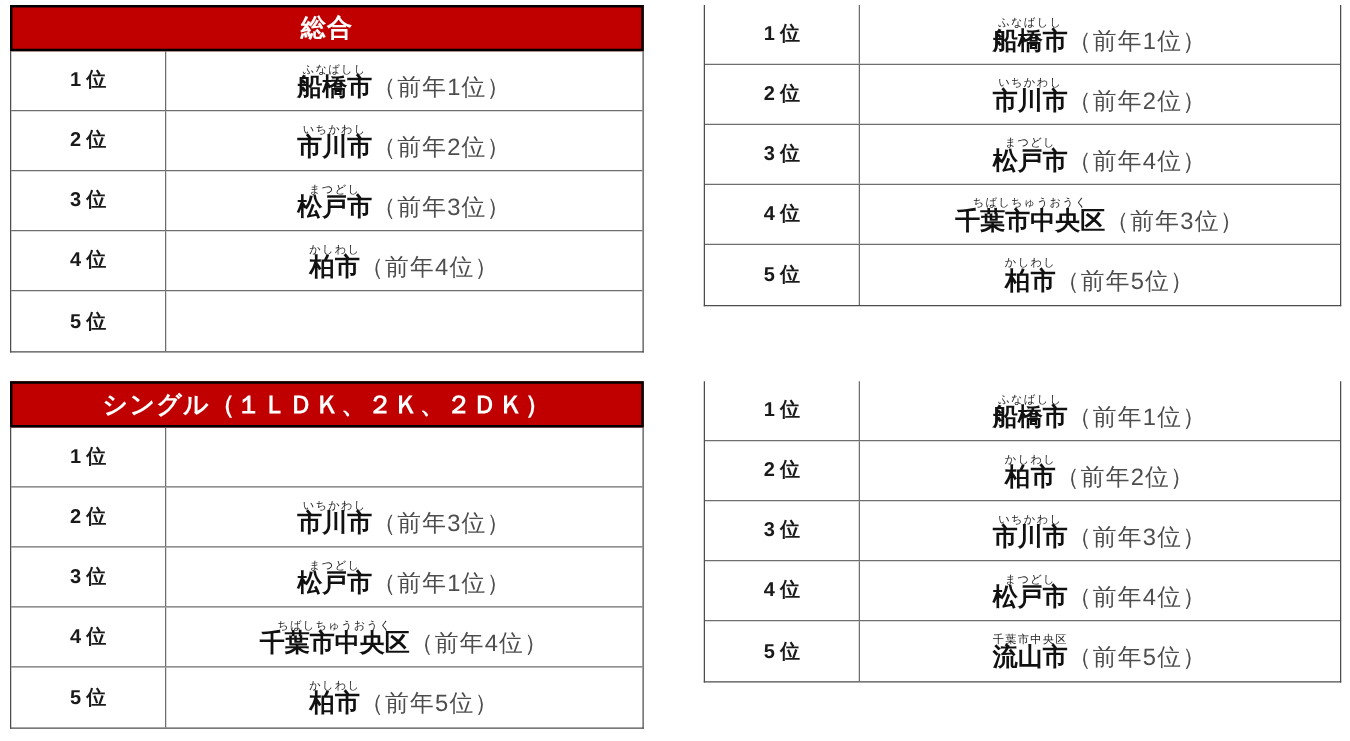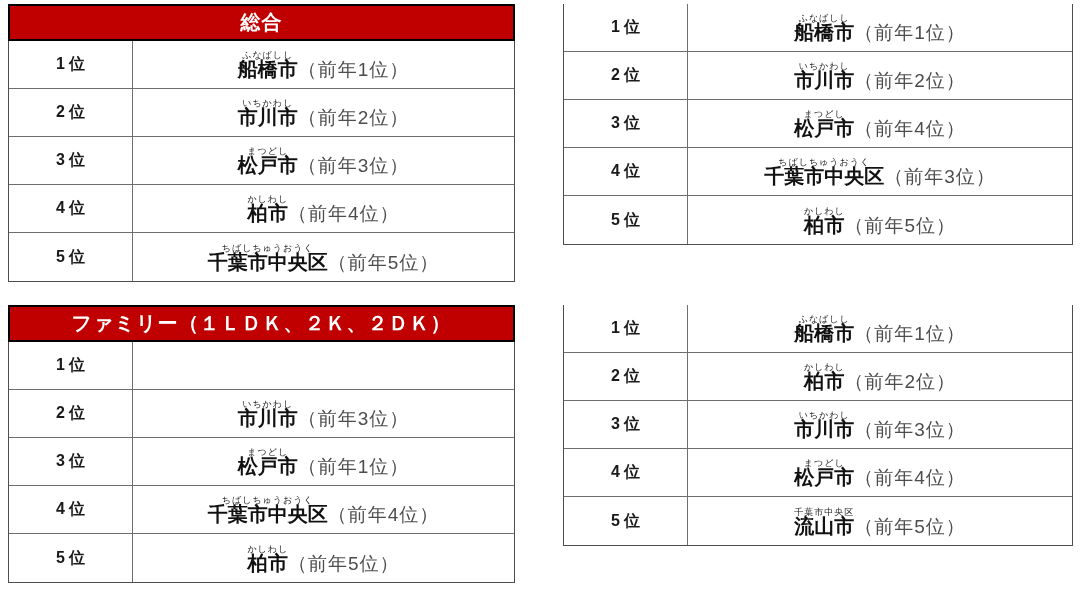--- a/index.html
+++ b/index.html
@@ -109,23 +109,20 @@
           </div>
       </div>
       <div class="row">
         <div class="rank-cell">4位</div>
         <div class="city-cell">
             <span class="city-line"><ruby class="city"><span>柏市</span><rt>かしわし</rt></ruby><span class="prev">（前年4位）</span></span>
           </div>
       </div>
       <div class="row">
         <div class="rank-cell">5位</div>
-        <div class="city-cell">
-            <span class="city-line"><ruby class="city"><span>千葉市中央区</span><rt>ちばしちゅうおうく</rt></ruby><span class="prev">（前年5位）</span></span>
-          </div>
       </div>
     </div>
   </section>
 
   <section class="rank-table">
     <div class="table-body">
       <div class="row">
         <div class="rank-cell">1位</div>
         <div class="city-cell">
             <span class="city-line"><ruby class="city"><span>船橋市</span><rt>ふなばしし</rt></ruby><span class="prev">（前年1位）</span></span>
@@ -152,21 +149,21 @@
       <div class="row">
         <div class="rank-cell">5位</div>
         <div class="city-cell">
             <span class="city-line"><ruby class="city"><span>柏市</span><rt>かしわし</rt></ruby><span class="prev">（前年5位）</span></span>
           </div>
       </div>
     </div>
   </section>
 
   <section class="rank-table">
-    <header class="table-title">ファミリー（１ＬＤＫ、２Ｋ、２ＤＫ）</header>
+    <header class="table-title">シングル（１ＬＤＫ、２Ｋ、２ＤＫ）</header>
     <div class="table-body">
       <div class="row">
         <div class="rank-cell">1位</div>
       </div>
       <div class="row">
         <div class="rank-cell">2位</div>
         <div class="city-cell">
             <span class="city-line"><ruby class="city"><span>市川市</span><rt>いちかわし</rt></ruby><span class="prev">（前年3位）</span></span>
           </div>
       </div>

